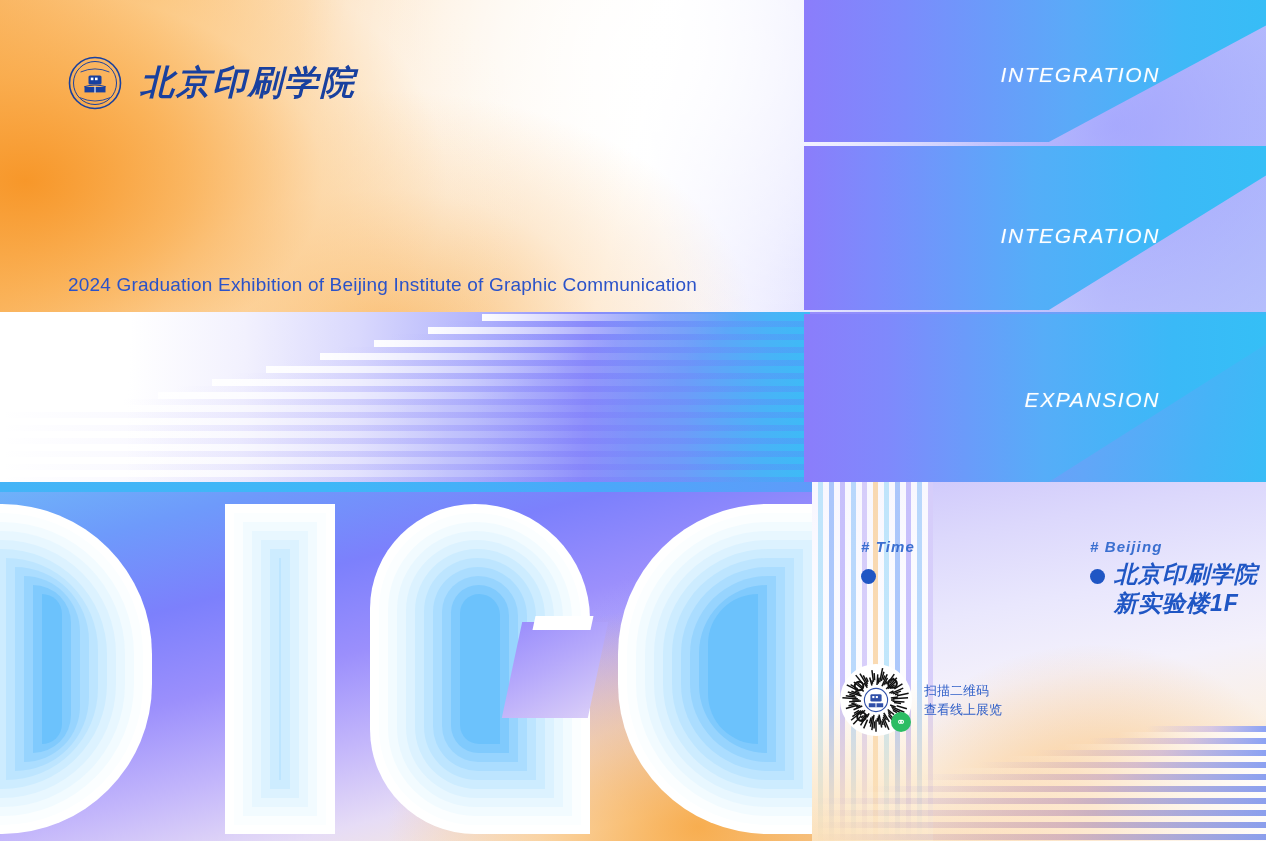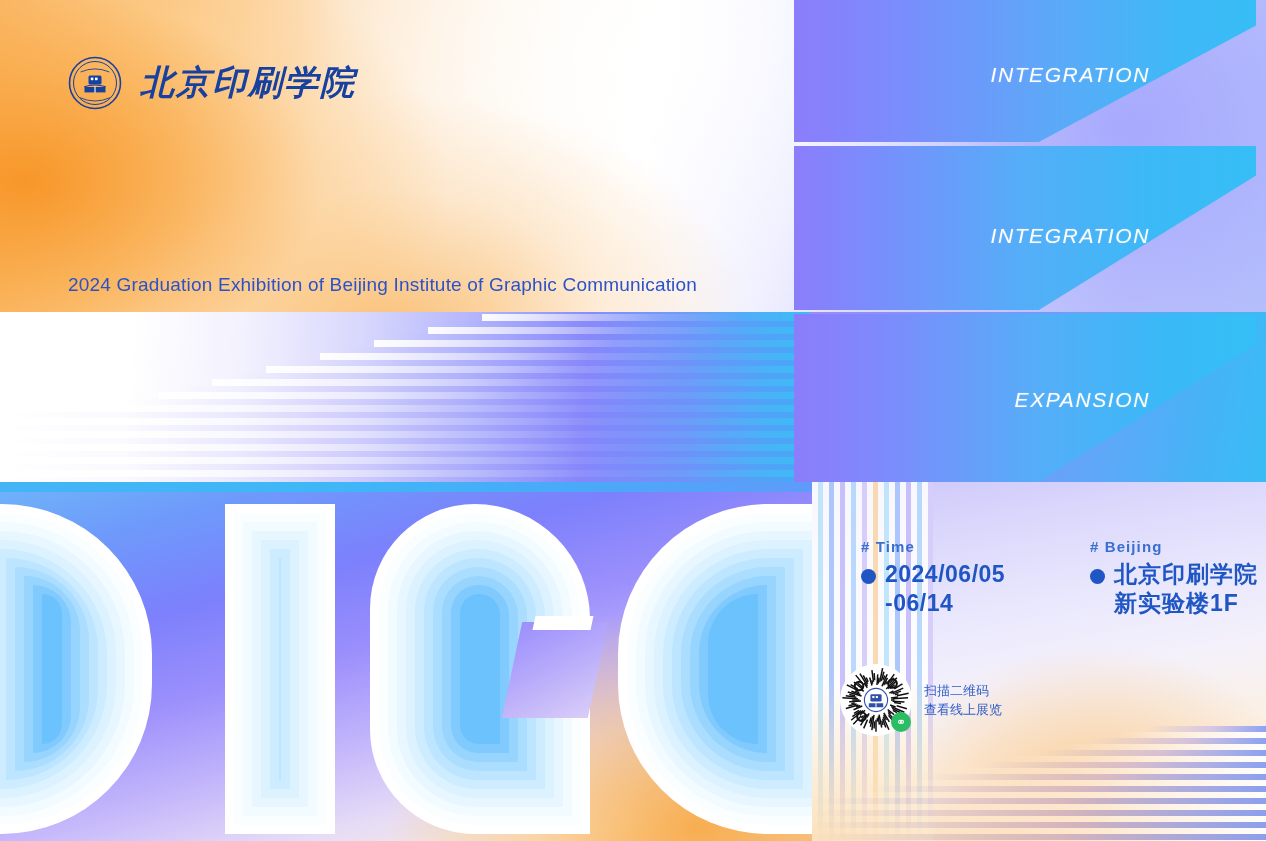--- a/index.html
+++ b/index.html
@@ -17,21 +17,21 @@
     position:absolute; left:0; top:0; width:1266px; height:312px;
     background:
       radial-gradient(ellipse 620px 400px at 2% 58%, rgba(247,150,40,.95) 0%, rgba(250,176,85,.80) 26%, rgba(253,214,160,.50) 48%, rgba(255,245,232,.12) 68%, rgba(255,255,255,0) 82%),
       radial-gradient(ellipse 520px 330px at 30% 105%, rgba(248,166,62,.72) 0%, rgba(252,206,150,.40) 42%, rgba(255,255,255,0) 72%),
       radial-gradient(ellipse 480px 420px at 52% 18%, rgba(255,255,255,.95) 0%, rgba(255,255,255,.45) 45%, rgba(255,255,255,0) 75%),
       radial-gradient(ellipse 600px 520px at 88% 40%, rgba(140,142,255,.55) 0%, rgba(175,180,255,.30) 45%, rgba(255,255,255,0) 78%),
       linear-gradient(104deg,#f79a2c 0%,#fbbd6b 12%,#fde3c4 26%,#fdf3e6 38%,#ffffff 50%,#f3f2ff 62%,#dcdcfd 76%,#c3c6fb 88%,#b8c4fb 100%);
   }
 
   
-  .bands{position:absolute; right:10px; top:0; width:462px; height:357px;}
+  .bands{position:absolute; right:0; top:0; width:462px; height:357px;}
   .band{
     position:absolute; left:0; width:462px;
     -webkit-clip-path:polygon(0 0, 100% 0, 100% 18%, 53% 100%, 0 100%);
     clip-path:polygon(0 0, 100% 0, 100% 18%, 53% 100%, 0 100%);
   }
   .band-1{top:0;   height:142px; background:linear-gradient(90deg,#8b7dfb 0%,#7b8cfc 22%,#5aaaf8 58%,#3fb8f7 82%,#37bdf6 100%);}
   .band-2{top:146px;height:164px; background:linear-gradient(90deg,#8b7dfb 0%,#7b8cfc 16%,#54aef8 50%,#3cb9f7 78%,#36bef6 100%);}
   .band-3{top:314px;height:168px; background:linear-gradient(90deg,#8b7dfb 0%,#7f89fc 18%,#56adf8 52%,#3ab9f7 80%,#35bff6 100%);}
   .band-word{
     position:absolute; right:106px; color:#ffffff;
@@ -94,21 +94,21 @@
     background:
       radial-gradient(ellipse 300px 240px at 62% 92%, rgba(250,186,110,.70) 0%, rgba(255,255,255,0) 70%),
       linear-gradient(170deg,#cdc6fb 0%,#dcd8fc 18%,#e9e7fd 36%,#f4f1fb 54%,#fbf0e4 72%,#fbdcb6 88%,#f9cf9c 100%);
     overflow:hidden;
   }
   .vstripes{position:absolute; left:0; top:0; width:118px; height:359px;}
   .vstripes i{position:absolute; top:0; height:359px; display:block;}
   .bot-stripes{position:absolute; left:0; bottom:0; width:454px; height:115px; overflow:hidden;}
   .bot-stripes i{position:absolute; right:0; height:6px; display:block;}
 
-  .info-col{position:absolute;}
+  .info-col{position:absolute;font-style:italic;}
   .col-time{left:49px; top:56px;}
   .col-loc{left:278px; top:56px;}
   .hash-label{
     color:#3a6fd0; font-size:15px; font-weight:700; letter-spacing:1.1px;
     white-space:nowrap; margin:0 0 5px 0;
   }
   .info-row{display:flex; align-items:flex-start;}
   .dot{
     width:15px;height:15px;border-radius:50%;background:#1f56c4;
     margin-top:9px; margin-right:9px; flex:0 0 auto;
@@ -306,22 +306,20 @@
         <i style="top: 96px; width: 454px; background: linear-gradient(90deg, rgba(255, 255, 255, 0) 0%, rgba(170, 160, 250, 0.45) 55%, rgba(120, 150, 250, 0.85) 100%);"></i>
         <i style="top: 102px; width: 454px; background: linear-gradient(90deg, rgba(255, 255, 255, 0) 0%, rgba(255, 255, 255, 0.55) 55%, rgba(255, 255, 255, 0.95) 100%);"></i>
         <i style="top: 108px; width: 454px; background: linear-gradient(90deg, rgba(255, 255, 255, 0) 0%, rgba(170, 160, 250, 0.45) 55%, rgba(120, 150, 250, 0.85) 100%);"></i>
         <i style="top: 114px; width: 454px; background: linear-gradient(90deg, rgba(255, 255, 255, 0) 0%, rgba(255, 255, 255, 0.55) 55%, rgba(255, 255, 255, 0.95) 100%);"></i>
       </div>
 
     <div class="info-col col-time">
       <div class="hash-label">#  Time</div>
       <div class="info-row">
         <span class="dot"></span>
-        <span class="info-val">2024/06/05
--06/14</span>
       </div>
     </div>
 
     <div class="info-col col-loc">
       <div class="hash-label">#  Beijing</div>
       <div class="info-row">
         <span class="dot"></span>
         <span class="info-val cn">北京印刷学院
 新实验楼1F</span>
       </div>

